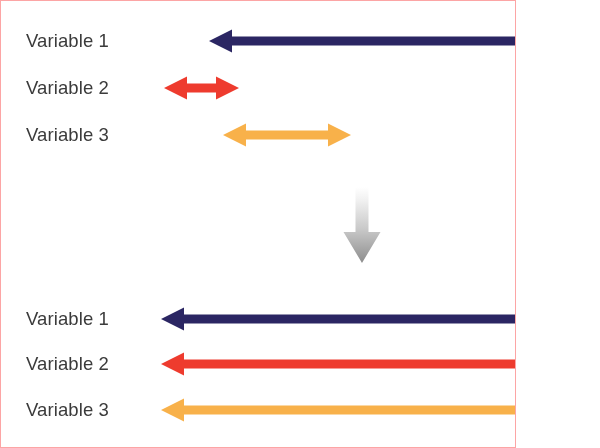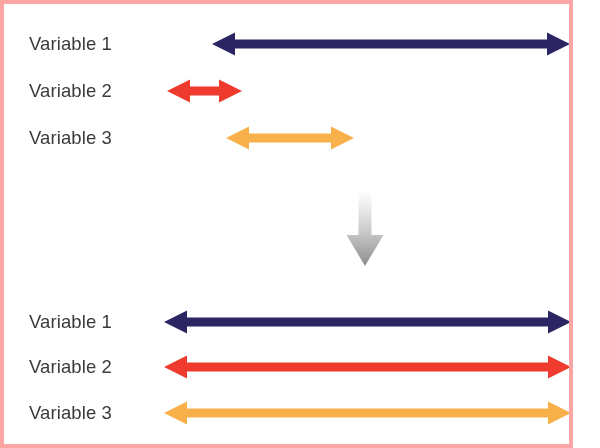--- a/index.html
+++ b/index.html
@@ -6,25 +6,25 @@
   html, body {
     margin: 0;
     padding: 0;
     background: #ffffff;
   }
   body {
     font-family: "Liberation Sans", "DejaVu Sans", sans-serif;
   }
   #canvas {
     position: relative;
-    width: 573px;
+    width: 516px;
     height: 448px;
     background: #ffffff;
     box-sizing: border-box;
-    border: 4px solid #fca5a5;
+    border: 1px solid #fca5a5;
     overflow: hidden;
   }
   .label {
     position: absolute;
     font-size: 18.5px;
     line-height: 1;
     color: #3b3b3b;
     letter-spacing: 0.1px;
     white-space: nowrap;
     transform: translateY(-50%);

